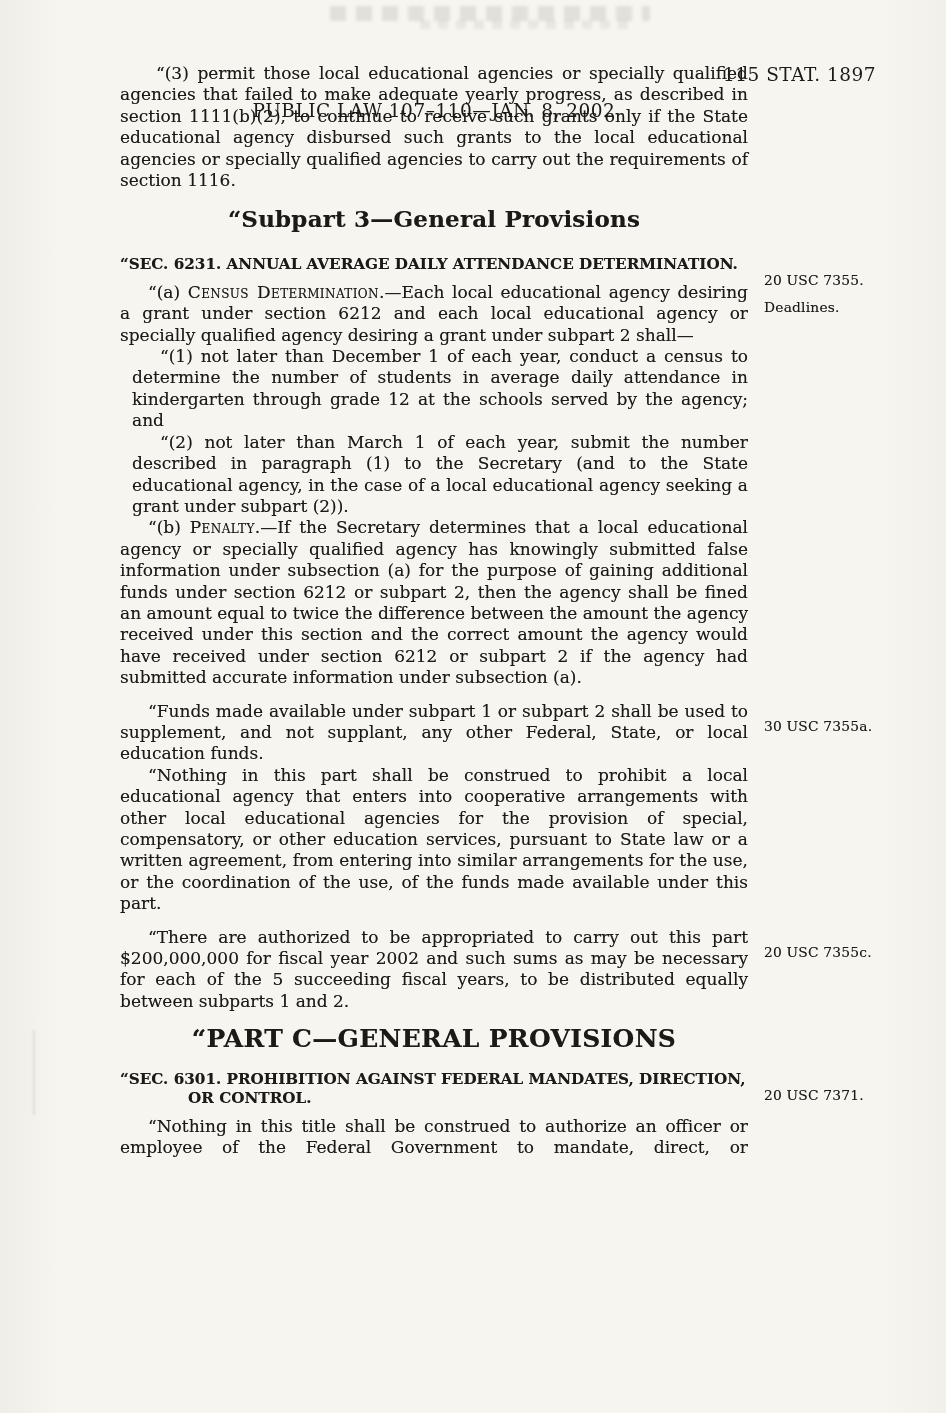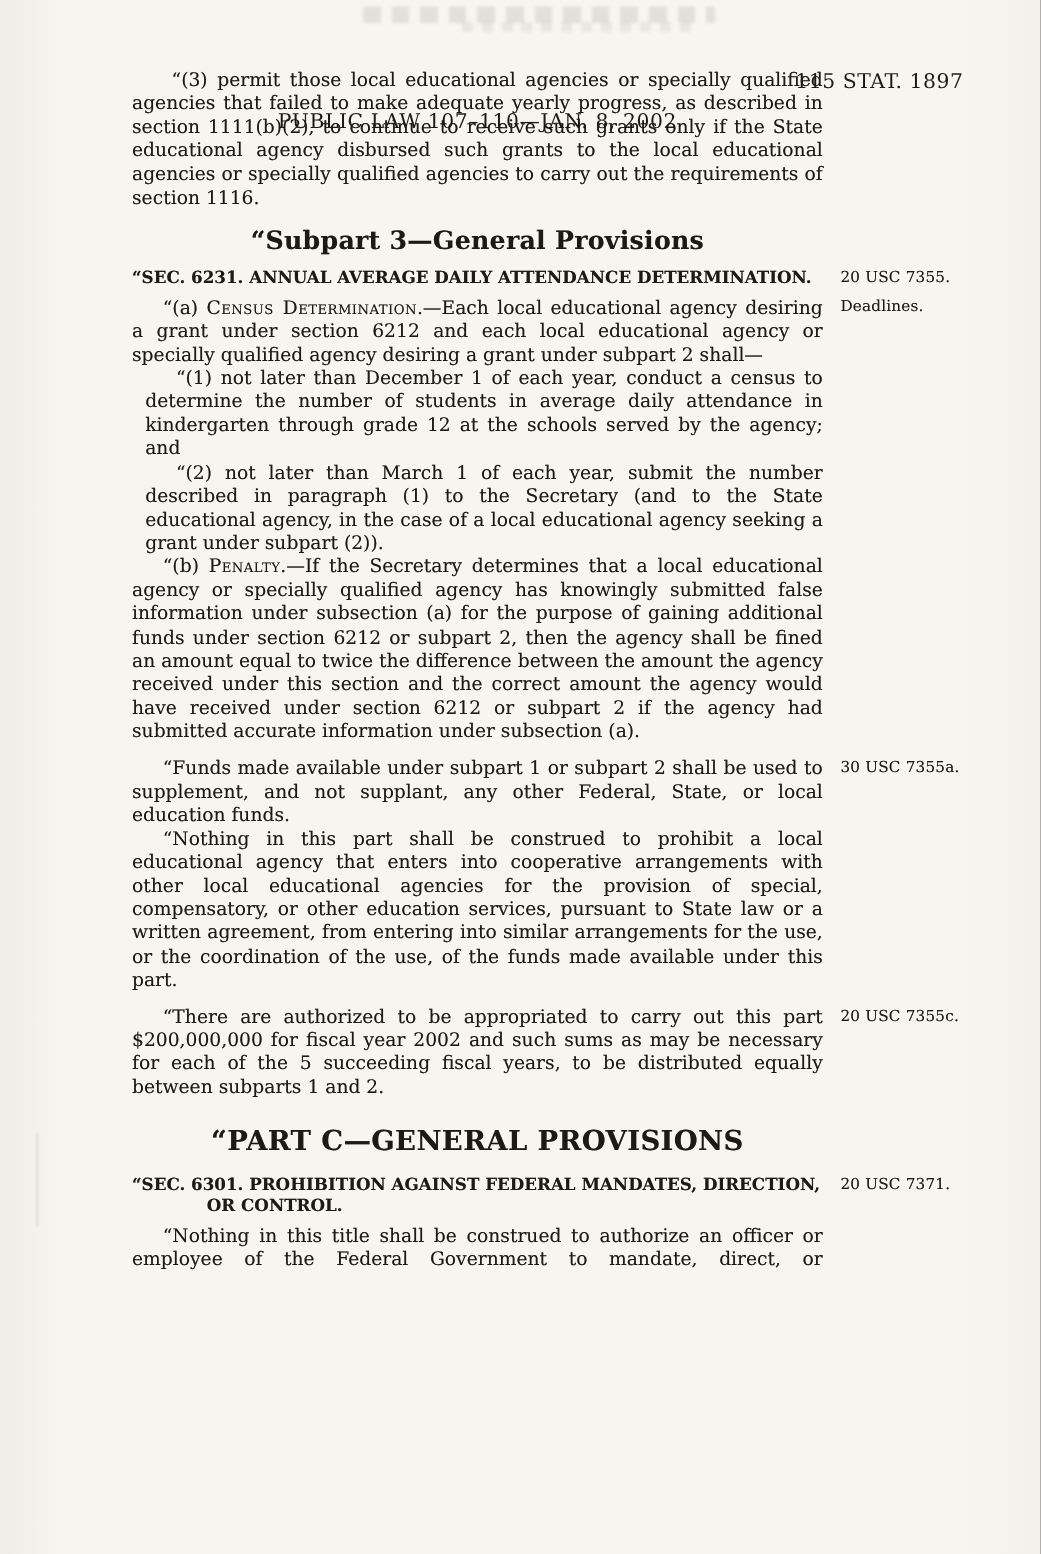--- a/index.html
+++ b/index.html
@@ -77,43 +77,43 @@
   }
   .indent { text-indent: 28px; }
   .para3 { text-indent: 36px; }
   .nested { margin-left: 12px; text-indent: 28px; }
   .force-justify { text-align-last: justify; }
   .sc { font-variant: small-caps; letter-spacing: 0.4px; }
   .subpart-heading {
     font-size: 23px;
     font-weight: bold;
     text-align: center;
-    margin: 17px 0 13px 0;
+    margin: 17px 0 25px 0;
     letter-spacing: 0.2px;
   }
   .part-heading {
     font-size: 25px;
     font-weight: bold;
     text-align: center;
-    margin: 26px 0 20px 0;
+    margin: 16px 0 20px 0;
     letter-spacing: 0.3px;
   }
   .sec-heading {
     position: relative;
     font-size: 15.2px;
     font-weight: bold;
     line-height: 19px;
     margin: 12px 0 8px 0;
     text-align: left;
   }
   .sec-heading .line2 { display: block; padding-left: 68px; }
   .rel { position: relative; }
   .margin-note {
     position: absolute;
-    left: 644px; top: 1px;
+    left: 644px; top: 17px;
     width: 180px;
     font-size: 13.8px;
     font-weight: normal;
     line-height: 17px;
     letter-spacing: 0.2px;
     white-space: nowrap;
     text-align: left;
     text-indent: 0;
   }
 </style>

